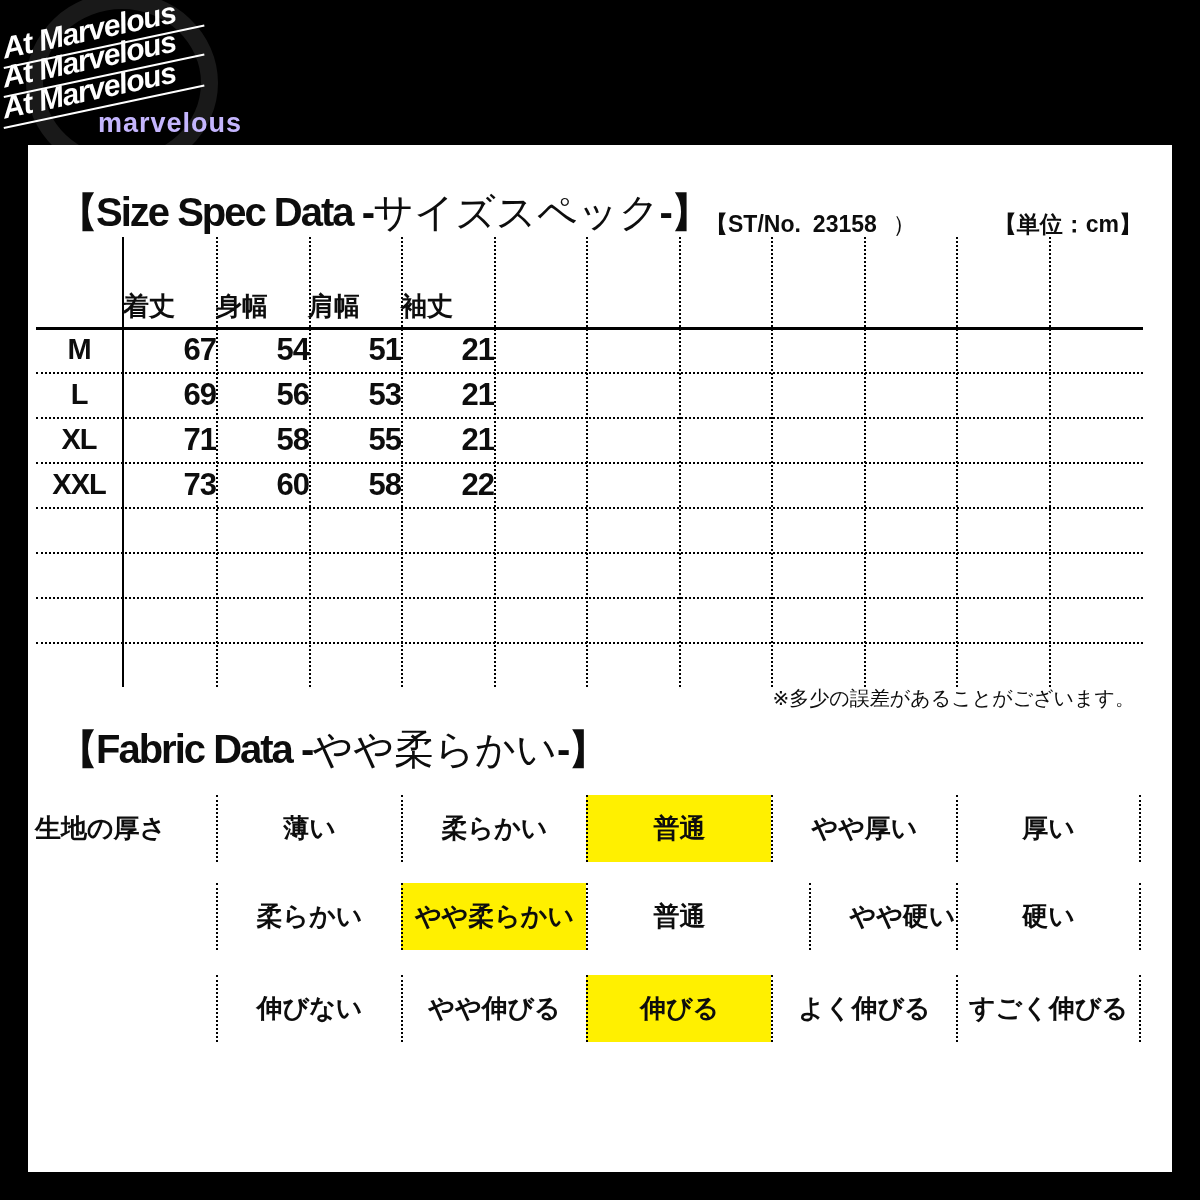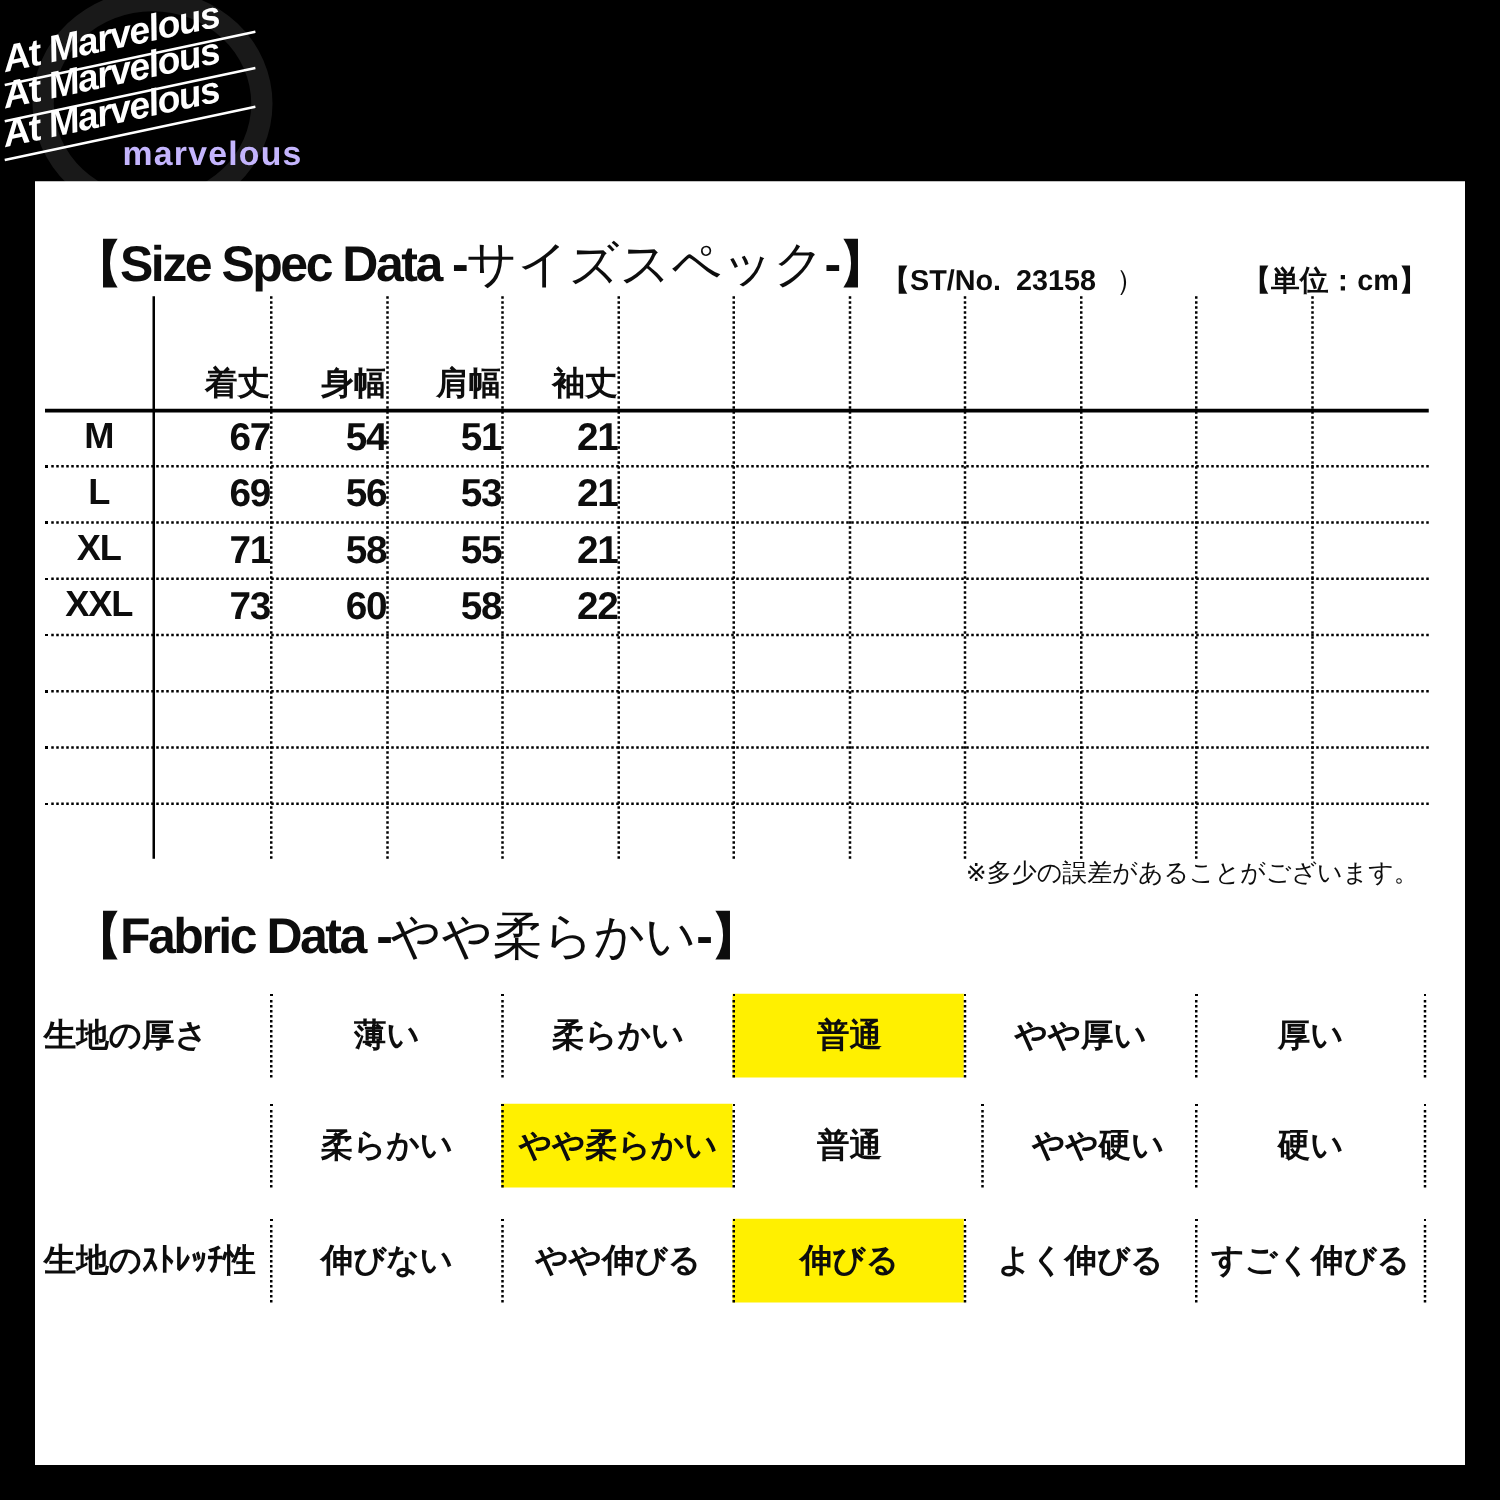--- a/index.html
+++ b/index.html
@@ -31,21 +31,21 @@
   .stno-close{margin-left:16px;font-weight:normal;}
   .unit{position:absolute;right:30px;top:64px;font-size:23px;font-weight:bold;white-space:nowrap;}
 
   
   .size-table{position:absolute;left:8px;top:92px;width:1107px;height:450px;}
   .vline{position:absolute;top:0;height:450px;width:0;border-left:2px dotted #000;}
   .vline.solid{border-left:2px solid #000;}
   .hline{position:absolute;left:0;width:1107px;height:0;border-top:2px dotted #000;}
   .hline.solid{border-top:3px solid #000;}
   .shead{position:absolute;left:0;top:47px;width:1107px;height:44px;}
-  .shead span{position:absolute;width:93px;text-align:right;line-height:44px;
+  .shead span{position:absolute;width:93px;text-align:left;line-height:44px;
               font-size:26px;font-weight:bold;}
   .srow{position:absolute;left:0;width:1107px;height:45px;}
   .slabel{position:absolute;left:0;width:86px;text-align:center;line-height:45px;
           font-size:29px;font-weight:bold;letter-spacing:-1px;}
   .sval{position:absolute;width:93px;text-align:right;line-height:45px;
         font-size:31px;font-weight:bold;letter-spacing:-1px;}
 
   .note{position:absolute;right:37px;top:540px;font-size:20px;font-weight:normal;
         white-space:nowrap;}
 
@@ -154,26 +154,25 @@
       <div class="fcell" style="left:373px">柔らかい</div>
       <div class="fcell hl" style="left: 558px; background: rgb(255, 240, 0);">普通</div>
       <div class="fcell" style="left:743px">やや厚い</div>
       <div class="fcell last" style="left:928px">厚い</div>
     </div>
 
     <div class="frow" style="top:738px">
       <div class="fcell hl" style="left: 373px; background: rgb(255, 240, 0);">やや柔らかい</div>
       <div class="fcell" style="left:188px">柔らかい</div>
       <div class="fcell" style="left:558px">普通</div>
-      <div class="fcell" style="left:757px">やや硬い</div>
+      <div class="fcell" style="left:781px">やや硬い</div>
       <div class="fcell last" style="left:928px">硬い</div>
     </div>
 
     <div class="frow" style="top:830px">
-      <div class="flabel">生地のｽﾄﾚｯﾁ性</div>
       <div class="fcell" style="left:188px">伸びない</div>
       <div class="fcell" style="left:373px">やや伸びる</div>
       <div class="fcell hl" style="left: 558px; background: rgb(255, 240, 0);">伸びる</div>
       <div class="fcell" style="left:743px">よく伸びる</div>
       <div class="fcell last" style="left:928px">すごく伸びる</div>
     </div>
 
   </div>
 </div>
 

